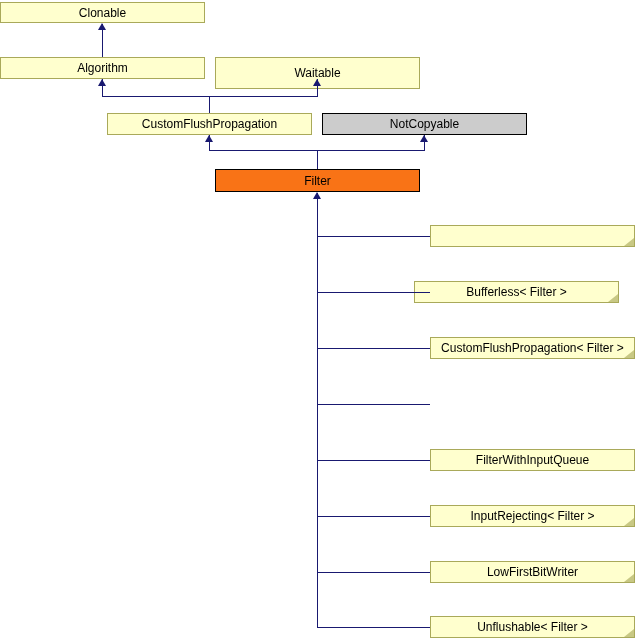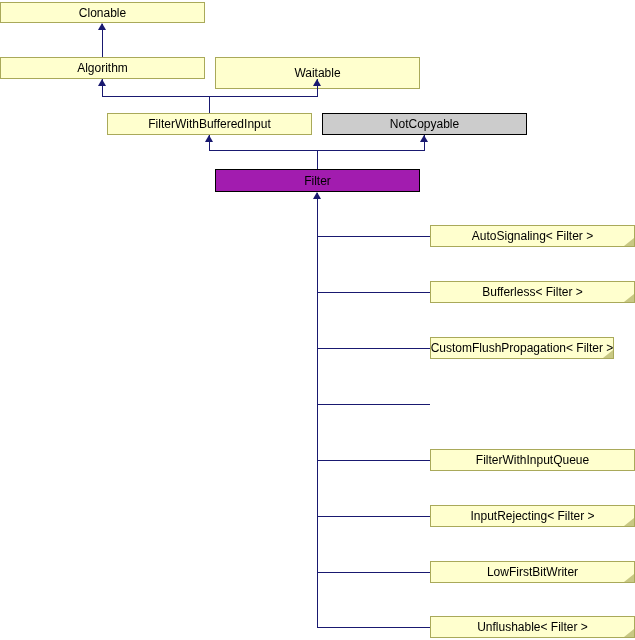--- a/index.html
+++ b/index.html
@@ -16,21 +16,21 @@
     display:flex;
     align-items:center;
     justify-content:center;
     font-size:12px;
     color:#000000;
     white-space:nowrap;
     cursor:pointer;
   }
   .node.yellow { background:#FFFFCE; border:1px solid #A9A95A; }
   .node.gray   { background:#CCCCCC; border:1px solid #000000; }
-  .node.white  { background:#a21caf; border:1px solid #000000; }
+  .node.white  { background:#f97316; border:1px solid #000000; }
   .label { position:relative; z-index:2; }
   .fold {
     position:absolute;
     right:0; bottom:0;
     width:10px; height:8px;
     background:#C8C884;
     clip-path:polygon(100% 0, 100% 100%, 0 100%);
     z-index:1;
   }
   .edge { position:absolute; background:#191970; }
@@ -53,42 +53,41 @@
 
   <div class="node yellow" style="left:0px;top:57px;width:205px;height:22px">
     <span class="label">Algorithm</span>
   </div>
 
   <div class="node yellow" style="left:215px;top:57px;width:205px;height:32px">
     <span class="label">Waitable</span>
   </div>
 
   <div class="node yellow" style="left:107px;top:113px;width:205px;height:22px">
-    <span class="label">FilterWithBufferedInput</span>
+    <span class="label">CustomFlushPropagation</span>
   </div>
 
   <div class="node gray" style="left:322px;top:113px;width:205px;height:22px">
     <span class="label">NotCopyable</span>
   </div>
 
   <div class="node white" style="left:215px;top:169px;width:205px;height:23px">
     <span class="label">Filter</span>
   </div>
 
   <div class="node yellow" style="left:430px;top:225px;width:205px;height:22px">
-    <span class="label">AutoSignaling&lt; Filter &gt;</span>
     <span class="fold"></span>
   </div>
 
-  <div class="node yellow" style="left:430px;top:281px;width:205px;height:22px">
+  <div class="node yellow" style="left:414px;top:281px;width:205px;height:22px">
     <span class="label">Bufferless&lt; Filter &gt;</span>
     <span class="fold"></span>
   </div>
 
-  <div class="node yellow" style="left:430px;top:337px;width:184px;height:22px">
+  <div class="node yellow" style="left:430px;top:337px;width:205px;height:22px">
     <span class="label">CustomFlushPropagation&lt; Filter &gt;</span>
     <span class="fold"></span>
   </div>
 
 
   <div class="node yellow" style="left:430px;top:449px;width:205px;height:22px">
     <span class="label">FilterWithInputQueue</span>
   </div>
 
   <div class="node yellow" style="left:430px;top:505px;width:205px;height:22px">

